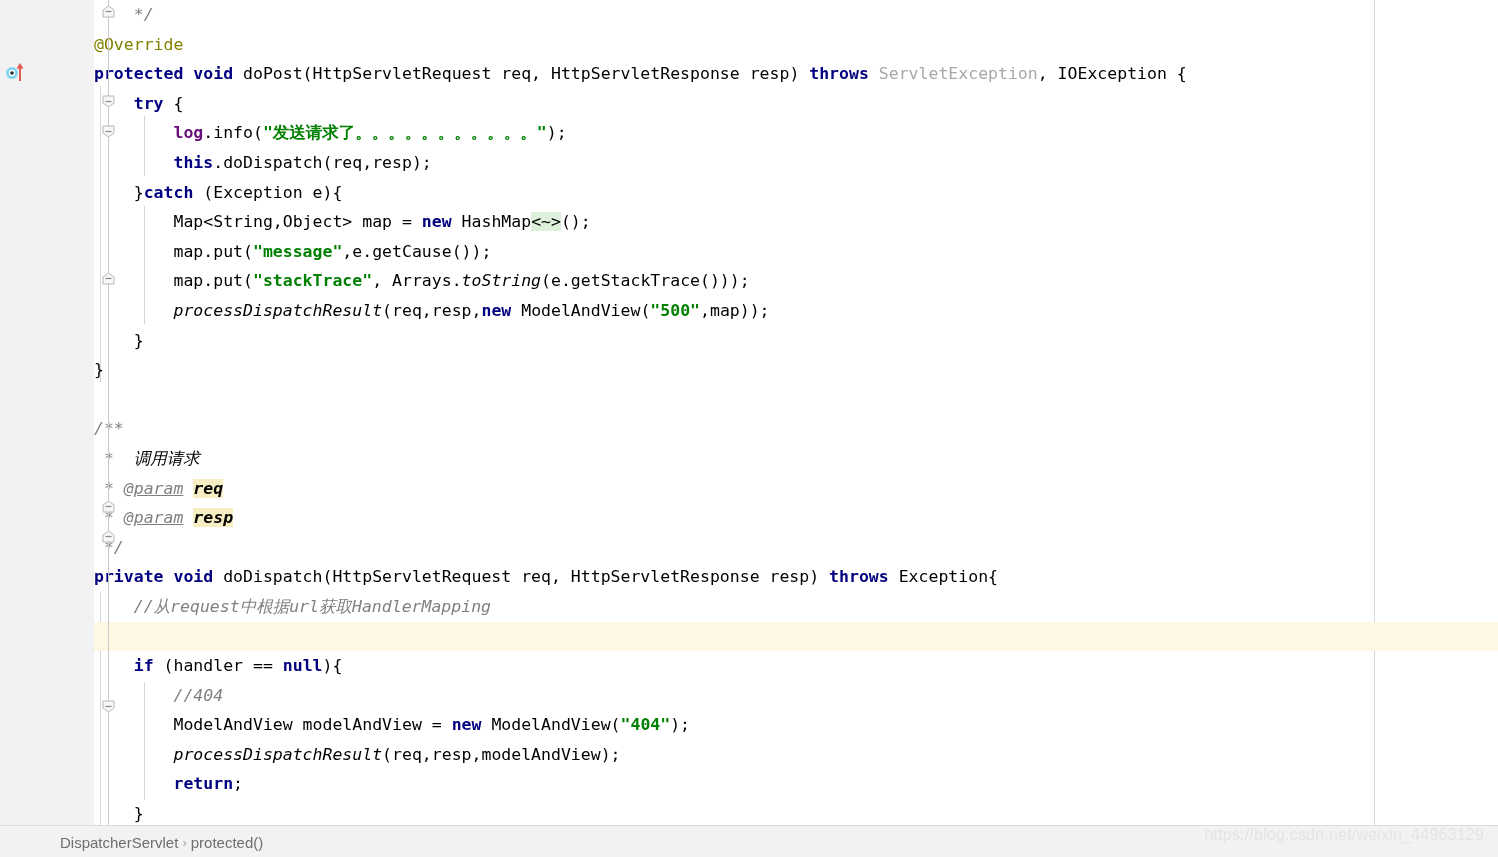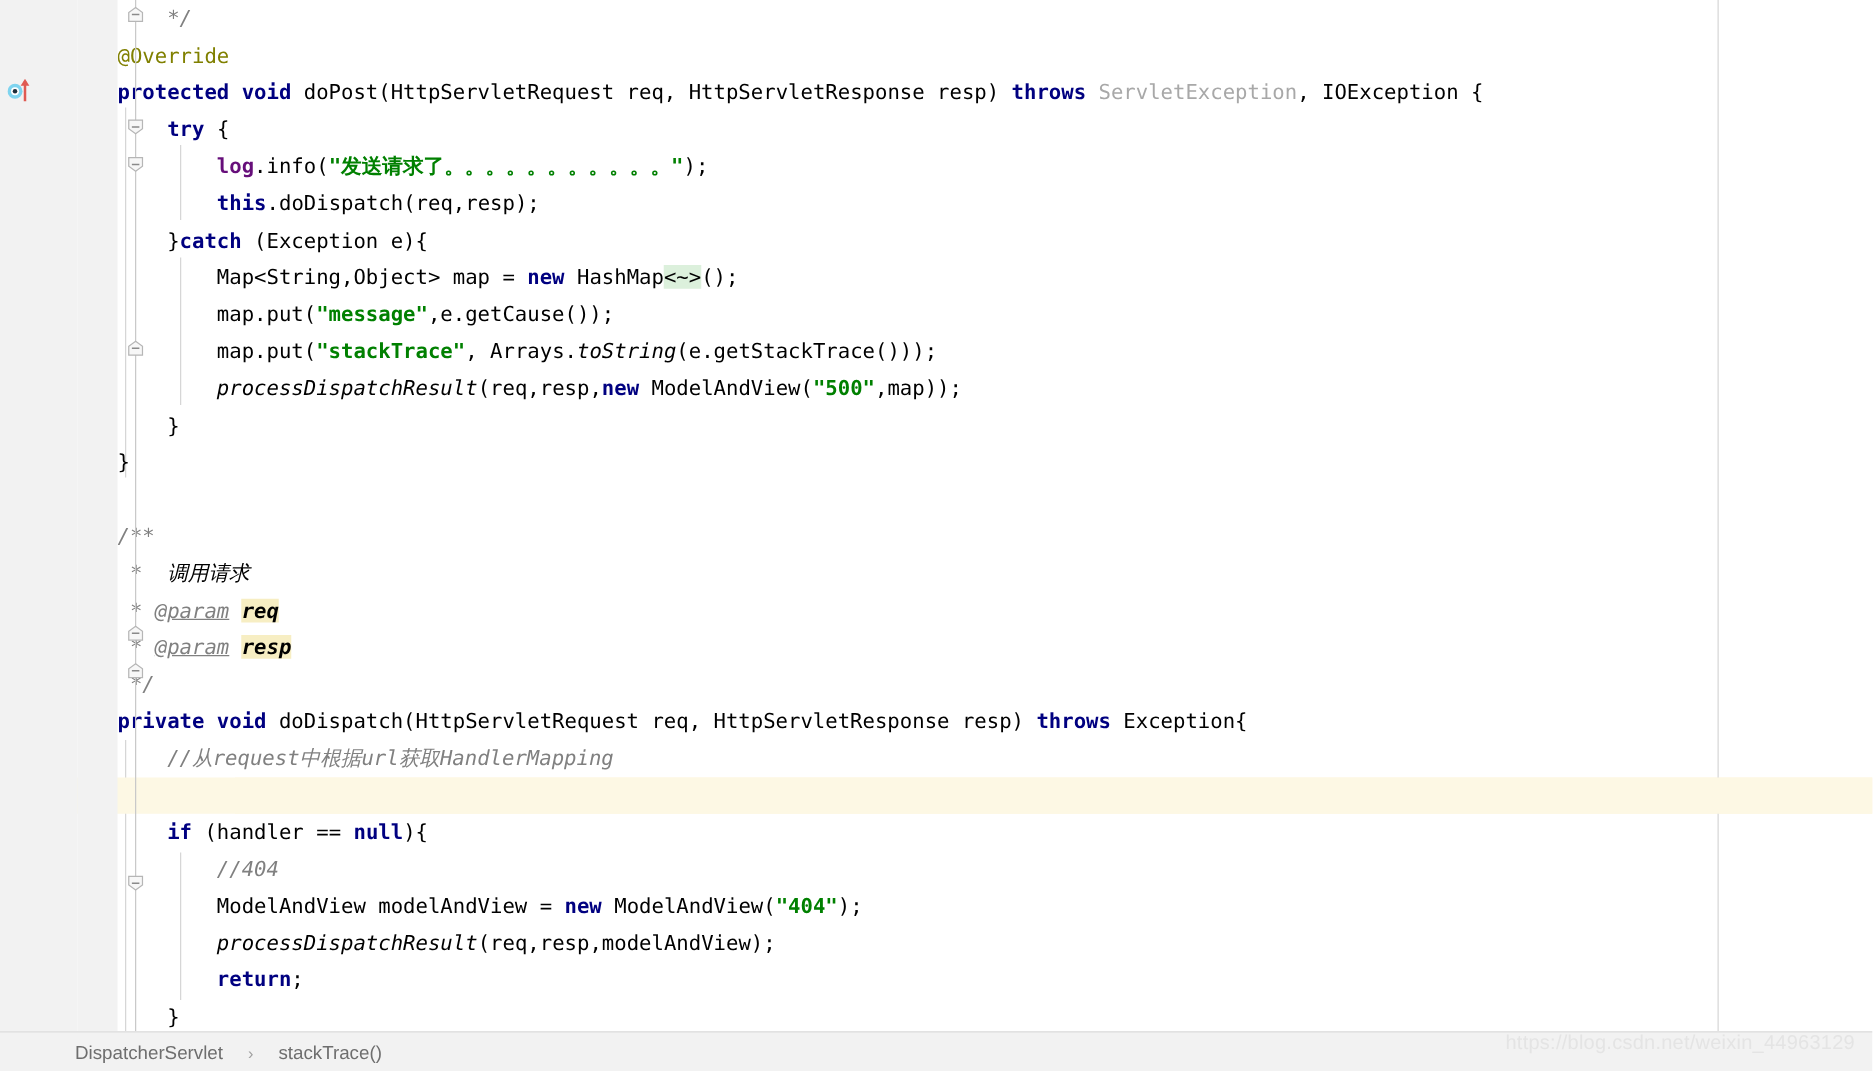--- a/index.html
+++ b/index.html
@@ -156,21 +156,21 @@
     background: #f2f2f2;
     border-top: 1px solid #dcdcdc;
     z-index: 10;
   }
   #breadcrumb {
     position: absolute;
     left: 60px; top: 0;
     height: 32px;
     display: flex;
     align-items: center;
-    gap: 20px;
+    gap: 4px;
     font-family: "Liberation Sans", sans-serif;
     font-size: 15px;
     color: #6e6e6e;
   }
   .crumb { color: #6e6e6e; }
   .crumb-sep { color: #a0a0a0; font-size: 13px; }
 
   #watermark {
     position: absolute;
     right: 14px; top: 826px;
@@ -260,19 +260,19 @@
 
     <div id="margin-guide"></div>
 
     <div id="code-layer"><div class="cline"><span class="cmt">    */</span></div><div class="cline"><span class="anno">@Override</span></div><div class="cline"><span class="kw">protected void </span><span class="plain">doPost(HttpServletRequest req, HttpServletResponse resp) </span><span class="kw">throws </span><span class="grayed">ServletException</span><span class="plain">, IOException {</span></div><div class="cline"><span class="plain">    </span><span class="kw">try </span><span class="plain">{</span></div><div class="cline"><span class="plain">        </span><span class="stfield">log</span><span class="plain">.info(</span><span class="str">"发送请求了。。。。。。。。。。。"</span><span class="plain">);</span></div><div class="cline"><span class="plain">        </span><span class="kw">this</span><span class="plain">.doDispatch(req,resp);</span></div><div class="cline"><span class="plain">    }</span><span class="kw">catch </span><span class="plain">(Exception e){</span></div><div class="cline"><span class="plain">        Map&lt;String,Object&gt; map = </span><span class="kw">new </span><span class="plain">HashMap</span><span class="diamond">&lt;~&gt;</span><span class="plain">();</span></div><div class="cline"><span class="plain">        map.put(</span><span class="str">"message"</span><span class="plain">,e.getCause());</span></div><div class="cline"><span class="plain">        map.put(</span><span class="str">"stackTrace"</span><span class="plain">, Arrays.</span><span class="stmeth">toString</span><span class="plain">(e.getStackTrace()));</span></div><div class="cline"><span class="plain">        </span><span class="stmeth">processDispatchResult</span><span class="plain">(req,resp,</span><span class="kw">new </span><span class="plain">ModelAndView(</span><span class="str">"500"</span><span class="plain">,map));</span></div><div class="cline"><span class="plain">    }</span></div><div class="cline"><span class="plain">}</span></div><div class="cline"><span class="plain"></span></div><div class="cline"><span class="cmt">/**</span></div><div class="cline"><span class="cmt"> *  </span><span class="docTxt">调用请求</span></div><div class="cline"><span class="cmt"> * </span><span class="docTag">@param</span><span class="cmt"> </span><span class="paramHl">req</span></div><div class="cline"><span class="cmt"> * </span><span class="docTag">@param</span><span class="cmt"> </span><span class="paramHl">resp</span></div><div class="cline"><span class="cmt"> */</span></div><div class="cline"><span class="kw">private void </span><span class="plain">doDispatch(HttpServletRequest req, HttpServletResponse resp) </span><span class="kw">throws </span><span class="plain">Exception{</span></div><div class="cline"><span class="plain">    </span><span class="cmt">//从request中根据url获取HandlerMapping</span></div><div class="cline"><span class="plain">    HandlerMapping handler = </span><span class="caret"></span><span class="sel">getHandler</span><span class="plain">(req,resp);</span></div><div class="cline"><span class="plain">    </span><span class="kw">if </span><span class="plain">(handler == </span><span class="kw">null</span><span class="plain">){</span></div><div class="cline"><span class="plain">        </span><span class="cmt">//404</span></div><div class="cline"><span class="plain">        ModelAndView modelAndView = </span><span class="kw">new </span><span class="plain">ModelAndView(</span><span class="str">"404"</span><span class="plain">);</span></div><div class="cline"><span class="plain">        </span><span class="stmeth">processDispatchResult</span><span class="plain">(req,resp,modelAndView);</span></div><div class="cline"><span class="plain">        </span><span class="kw">return</span><span class="plain">;</span></div><div class="cline"><span class="plain">    }</span></div></div>
   </div>
 
   <div id="breadcrumb-bar">
     <div id="breadcrumb">
         <span class="crumb">DispatcherServlet</span>
         <span class="crumb-sep">›</span>
-        <span class="crumb">stackTrace()</span>
+        <span class="crumb">protected()</span>
       </div>
   </div>
 
   <div id="watermark">https://blog.csdn.net/weixin_44963129</div>
 
 </div>
 
 </body></html>

